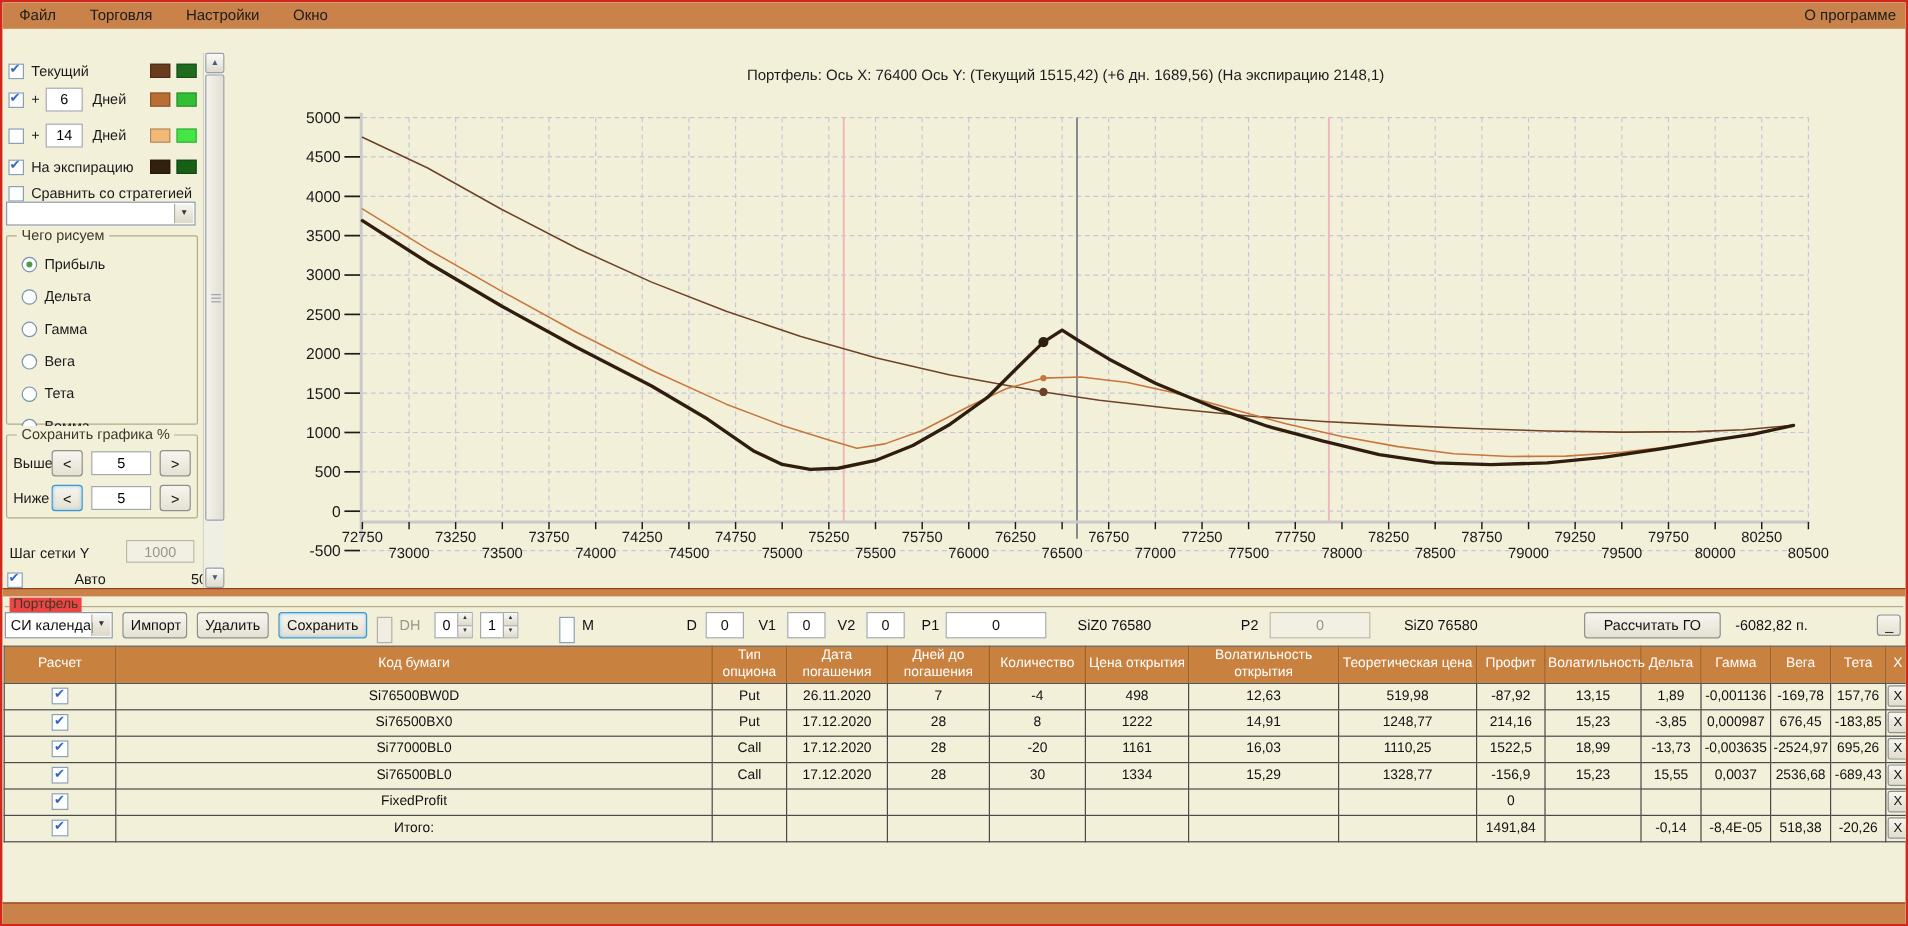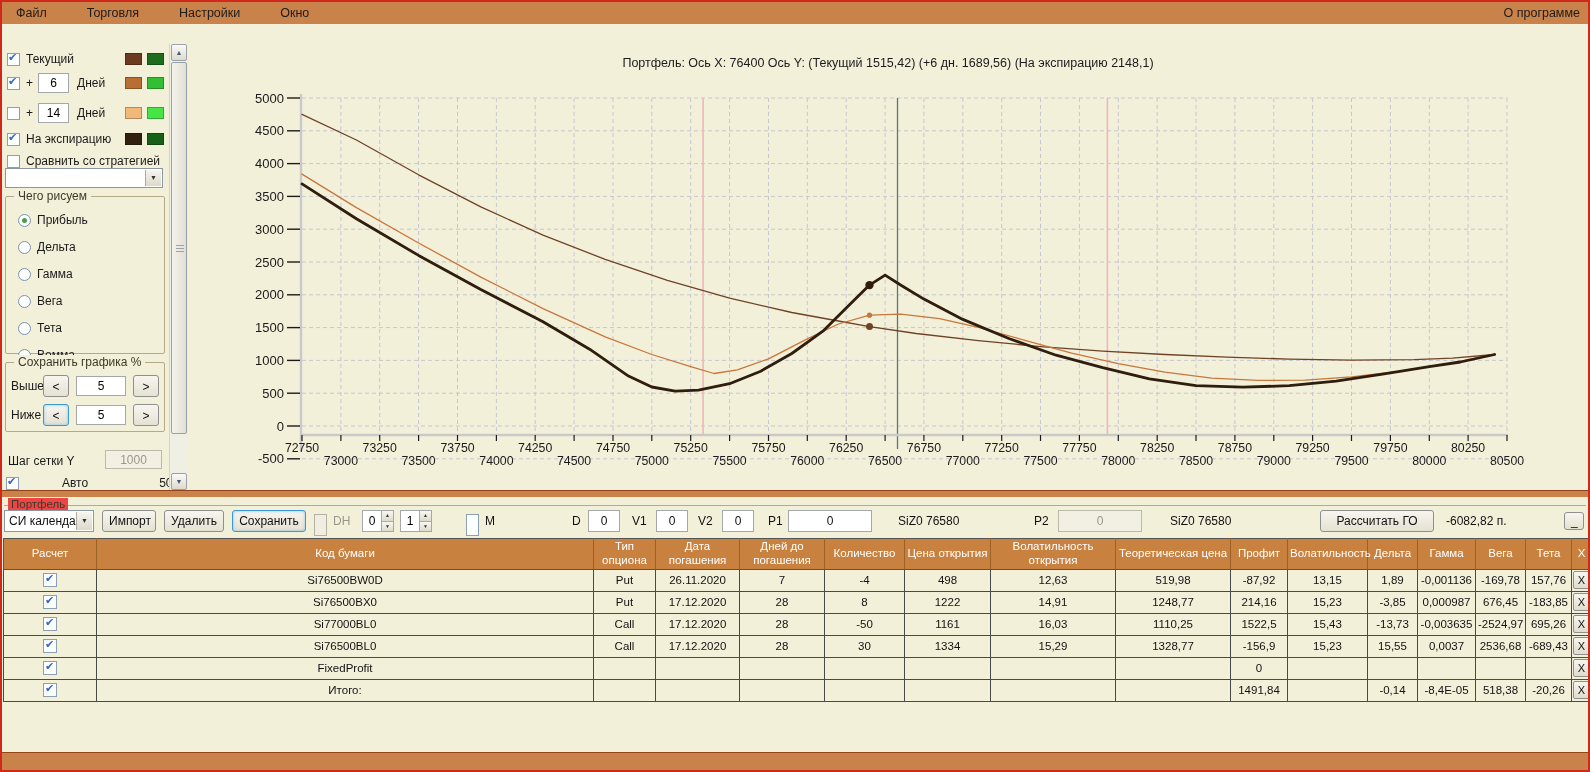--- a/index.html
+++ b/index.html
@@ -77,21 +77,21 @@
        border:1px solid #8e8f8f;border-radius:2px;font-size:11px;}
   .tcb{display:inline-block;vertical-align:middle;width:14px;height:14px;background:#fdfefe;border:1px solid #8ca0b5;position:relative;}
   .tcb::after{content:"✔";position:absolute;left:1px;top:-2px;font-size:11px;color:#3566c6;}
 </style>
 </head>
 <body>
 
 <div class="window">
 
   <div class="menubar">
-    <div id="menu-items" style="display:flex;gap:12px;">
+    <div id="menu-items" style="display:flex;">
         <div class="menu-item">Файл</div>
         <div class="menu-item">Торговля</div>
         <div class="menu-item">Настройки</div>
         <div class="menu-item">Окно</div>
       </div>
     <div class="menu-right">О программе</div>
   </div>
 
 
   <div class="main">
@@ -482,26 +482,26 @@
             <td>676,45</td>
             <td>-183,85</td>
             <td style="padding:0;"><span class="xbtn">X</span></td>
           </tr>
           <tr>
             <td class=""><span class="tcb"></span></td>
             <td>Si77000BL0</td>
             <td>Call</td>
             <td>17.12.2020</td>
             <td>28</td>
-            <td>-50</td>
+            <td>-20</td>
             <td>1161</td>
             <td>16,03</td>
             <td>1110,25</td>
             <td class="green">1522,5</td>
-            <td>15,43</td>
+            <td>18,99</td>
             <td>-13,73</td>
             <td>-0,003635</td>
             <td>-2524,97</td>
             <td>695,26</td>
             <td style="padding:0;"><span class="xbtn">X</span></td>
           </tr>
           <tr>
             <td class="selcell"><span class="tcb"></span></td>
             <td>Si76500BL0</td>
             <td>Call</td>

